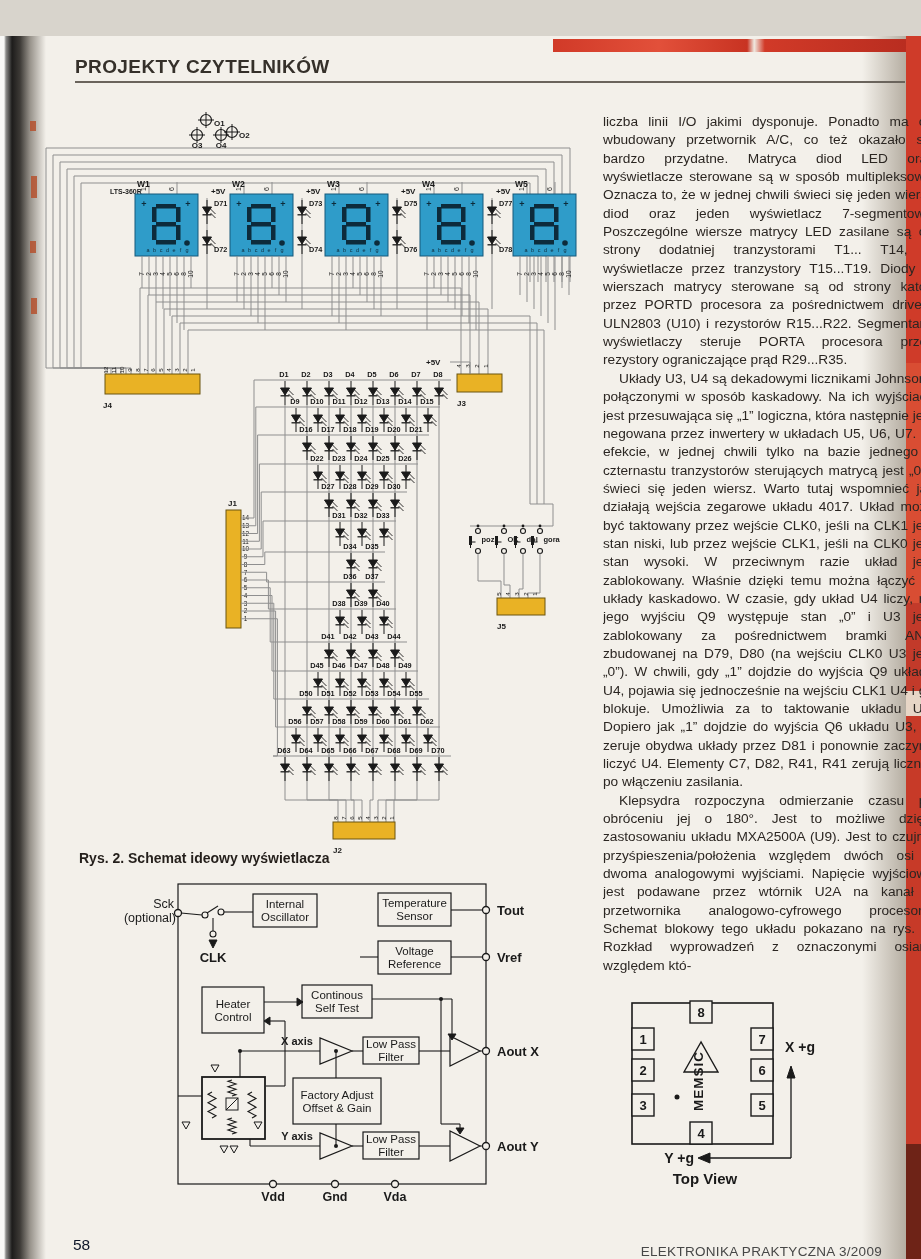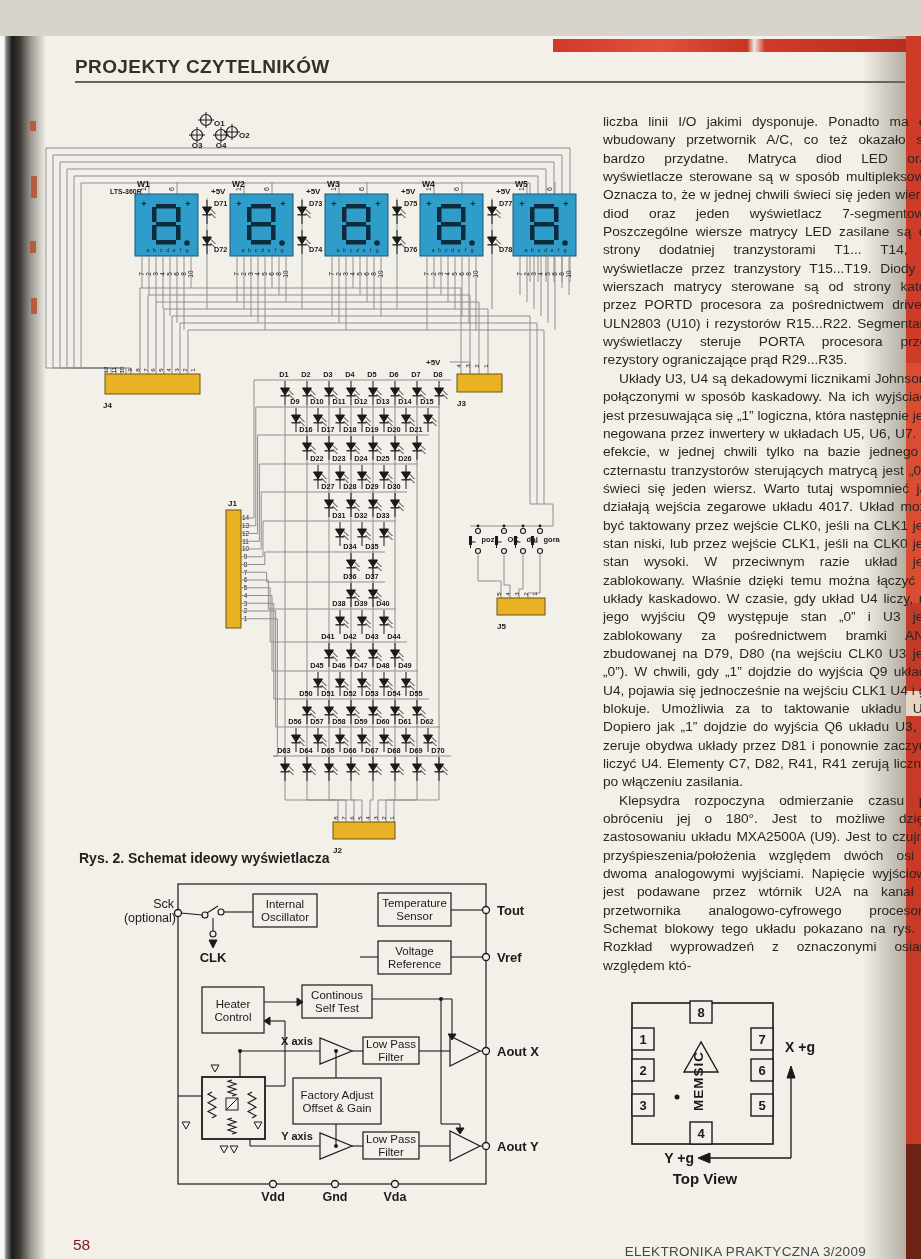--- a/index.html
+++ b/index.html
@@ -9,22 +9,22 @@
   .hdr{left:75px;top:20px;font-size:19px;font-weight:bold;letter-spacing:.4px;color:#35302a;}
   .hrule{left:75px;top:45px;width:830px;height:2px;background:#6a645c;}
   .textcol{left:603px;top:77px;width:331px;height:872px;font-size:13.7px;line-height:18.35px;
            text-align:justify;overflow:hidden;}
   .textcol p{margin:0;}
   .textcol p + p{text-indent:16px;}
   .cap{font-weight:bold;color:#241f1b;padding-left:21px;}
   .fig2cap{left:58px;top:814px;font-size:14px;}
   .fig3cap{left:58px;top:1172px;font-size:13.5px;width:520px;}
   .fig4cap{left:580px;top:1157px;font-size:13.5px;line-height:17px;width:330px;}
-  .pageno{left:73px;top:1200px;font-size:15.5px;color:#7f1d1d;}
-  .journal{left:594px;top:1208px;width:272px;text-align:right;font-size:13.5px;color:#474747;letter-spacing:.3px;}
+  .pageno{left:73px;top:1200px;font-size:15.5px;color:#0f172a;}
+  .journal{left:610px;top:1208px;width:272px;text-align:right;font-size:13.5px;color:#474747;letter-spacing:.3px;}
   
   .left-edge{left:0;top:0;width:46px;height:1259px;
     background:linear-gradient(90deg,#f8f8f6 0 4px,#8a8a88 6px,#1d1c1b 12px,#3d3a36 20px,#97928a 30px,rgba(243,240,234,0) 100%);}
   .right-shadow{left:862px;top:0;width:44px;height:1259px;
     background:linear-gradient(90deg,rgba(243,240,234,0),rgba(120,108,90,.5));}
   .right-strip{left:906px;top:0;width:15px;height:1259px;
     background:linear-gradient(180deg,#cf3b29 0 26%,#d94d33 26% 45%,#c23a2a 45% 52%,#e7d6c6 52% 54%,#c73a28 54% 88%,#6e2317 88%);}
   .top-band{left:553px;top:3px;width:353px;height:13px;
     background:linear-gradient(90deg,#d13a28,#e2503a 30%,#c83322 55%,#efe9e0 57%,#d13a28 60%,#b92d20);}
   .bottom-bar{left:36px;top:1236px;width:872px;height:18px;

